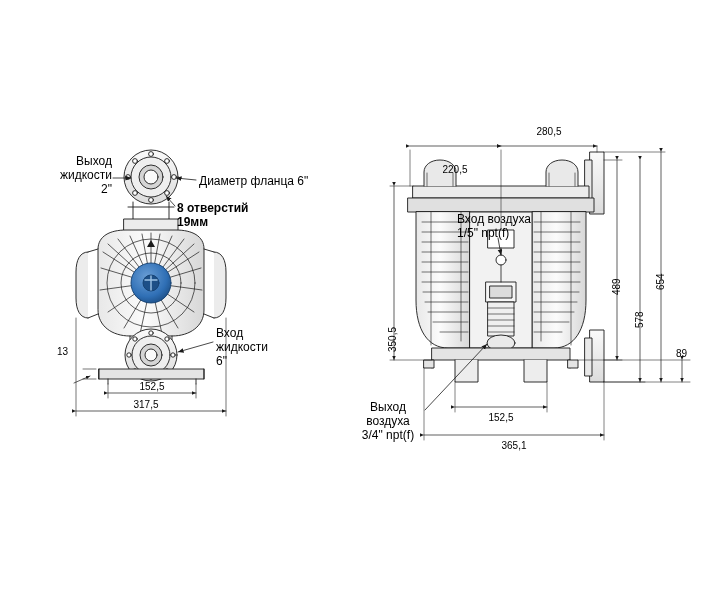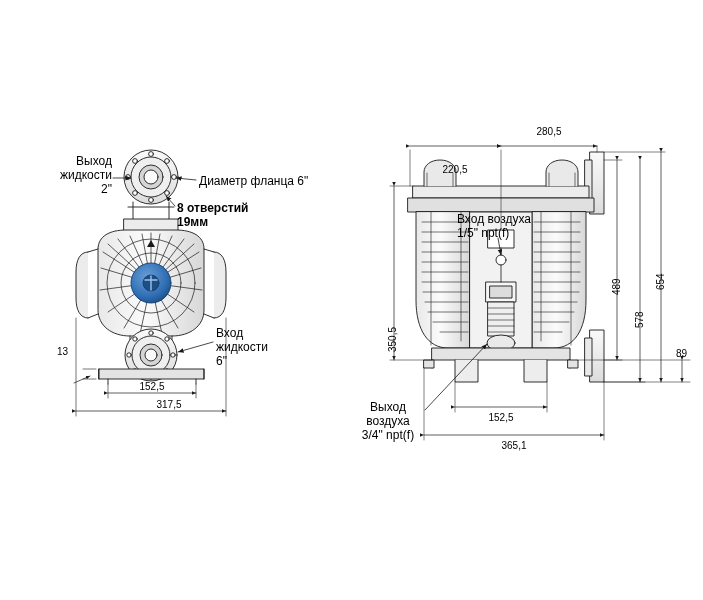--- a/index.html
+++ b/index.html
@@ -310,21 +310,21 @@
 19мм</div>
 
 <div class="lbl" style="left:216px; top:326px;">Вход
 жидкости
 6"</div>
 
 <div class="dim" style="left:57px; top:346px;">13</div>
 
 <div class="dim ctr" style="left:122px; top:381px; width:60px;">152,5</div>
 
-<div class="dim ctr" style="left:139px; top:399px; width:60px;">317,5</div>
+<div class="dim ctr" style="left:116px; top:399px; width:60px;">317,5</div>
 
 <div class="lbl" style="left:457px; top:212px;">Вход воздуха
 1/5" npt(f)</div>
 
 <div class="lbl ctr" style="left:349px; top:400px; width:78px;">Выход
 воздуха
 3/4" npt(f)</div>
 
 <div class="dim ctr" style="left:425px; top:134px; width:60px;margin-top:30px;">220,5</div>
 

